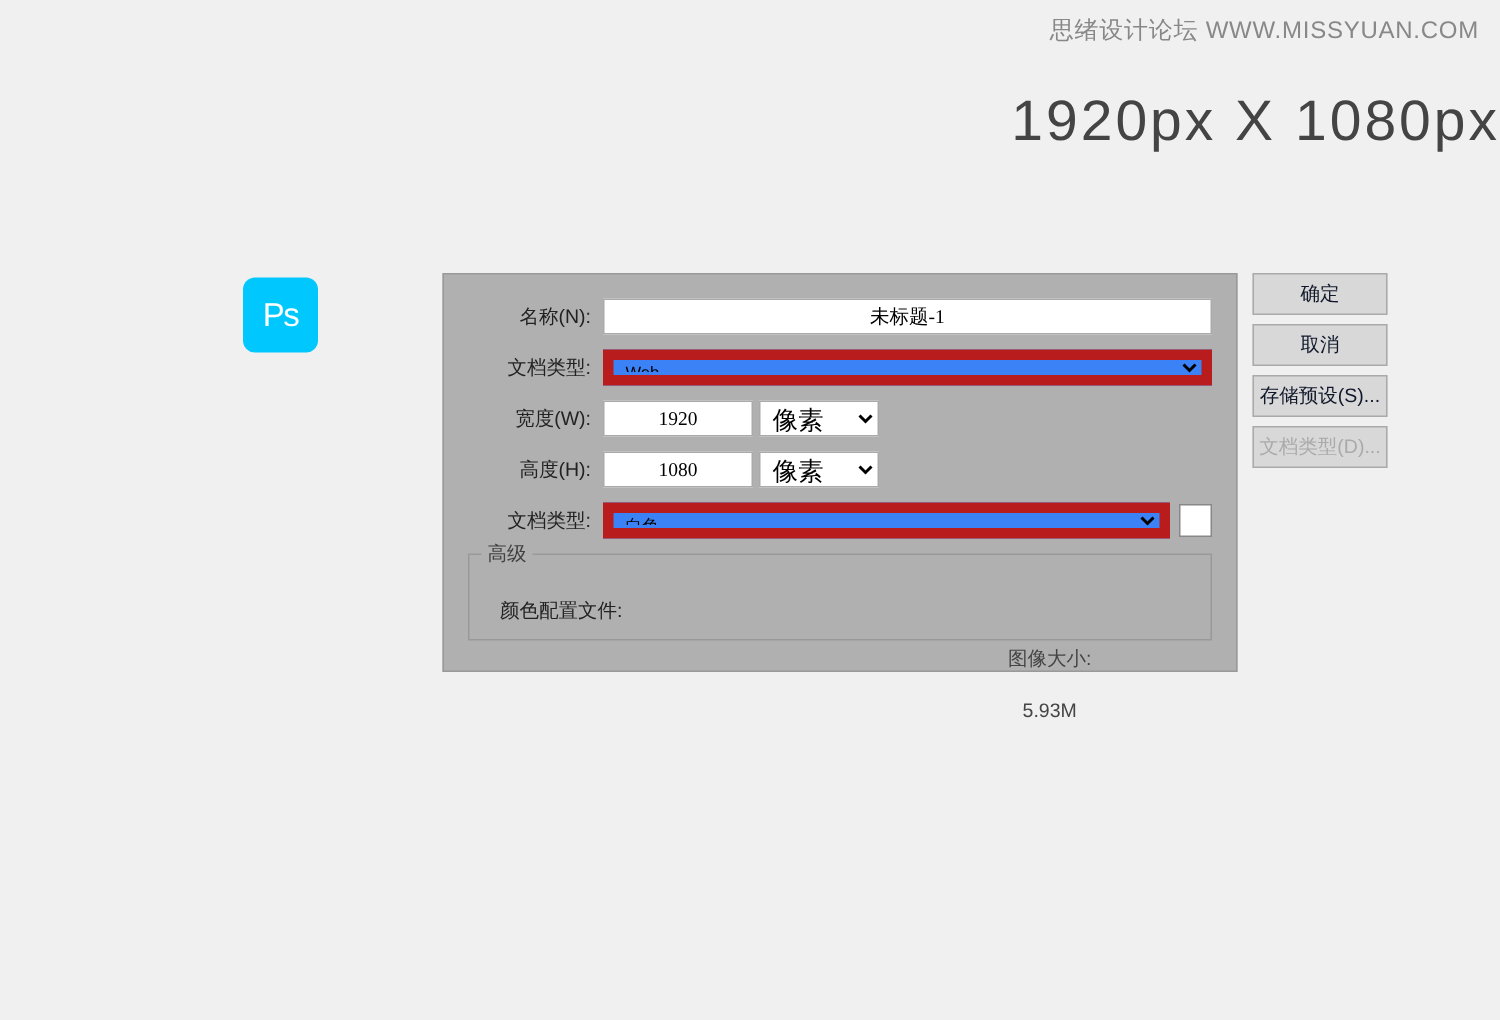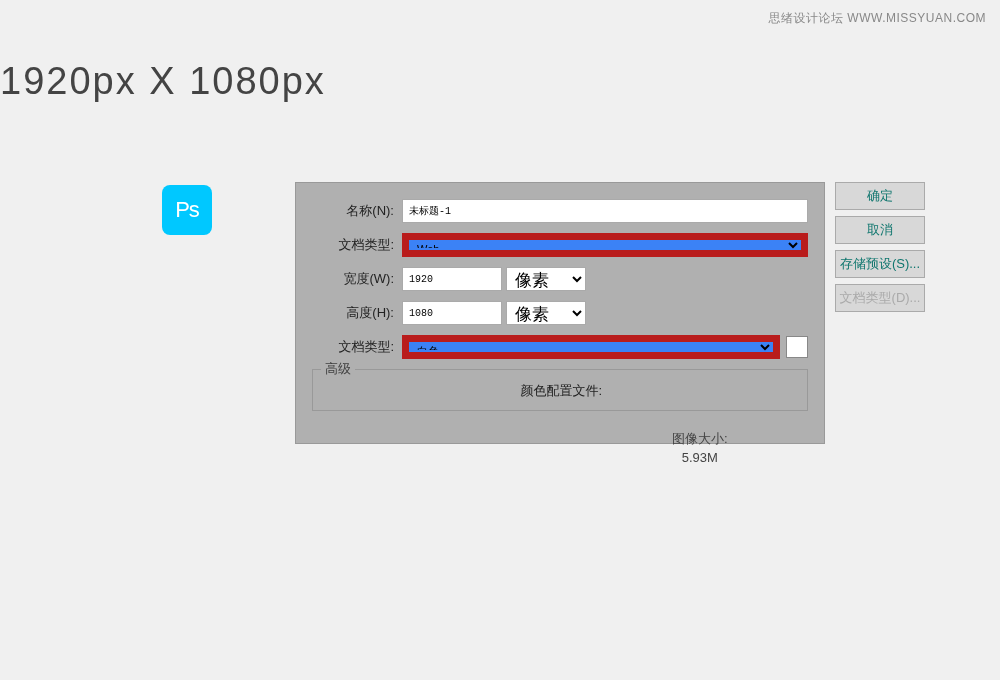--- a/index.html
+++ b/index.html
@@ -12,28 +12,28 @@
       color: #333;
       overflow: hidden;
       position: relative;
     }
 
     
     .watermark {
       position: absolute;
       top: 10px;
       right: 14px;
-      font-size: 12px;
+      font-size: 16px;
       color: #888;
       letter-spacing: 0.5px;
     }
 
     
     .main-title {
-      text-align: left;
+      text-align: right;
       margin-top: 60px;
       font-size: 38px;
       font-weight: 300;
       color: #444;
       letter-spacing: 2px;
     }
 
     
     .ps-icon {
       position: absolute;
@@ -54,21 +54,21 @@
     }
 
     
     .dialog {
       position: absolute;
       left: 295px;
       top: 182px;
       width: 530px;
       background: #b0b0b0;
       border: 1px solid #999;
-      padding: 16px 16px 32px 16px;
+      padding: 16px 16px 20px 16px;
     }
 
     .dialog-row {
       display: flex;
       align-items: center;
       margin-bottom: 10px;
     }
 
     .dialog-label {
       text-align: right;
@@ -78,23 +78,24 @@
       color: #222;
       font-size: 13px;
     }
 
     .dialog-input {
       flex: 1;
       height: 24px;
       padding: 2px 6px;
       border: 1px solid #aaa;
       background: white;
-      font-size: 10px;
+      font-size: 13px;
       outline: none;
-      font-family: Liberation Mono, monospace;
+      font-family: Liberation Serif, serif;
+      text-align: center;
     }
 
     .dialog-select {
       flex: 1;
       height: 24px;
       padding: 2px 4px;
       border: 7px solid #b91c1c;
       background: #3b82f6;
       font-size: 11px;
       outline: none;
@@ -145,22 +146,21 @@
       left: 8px;
       background: #b0b0b0;
       padding: 0 4px;
       font-size: 13px;
       color: #404040;
     }
 
     .adv-row {
       display: flex;
       align-items: center;
-      margin-top: 4px;
-      flex-direction: column;
+      margin-top: 20px;
     }
 
     .adv-label {
       text-align: right;
       width: 100px;
       padding-right: 8px;
       font-size: 13px;
       color: #222;
     }
 
@@ -186,21 +186,21 @@
       flex-direction: column;
       gap: 6px;
     }
 
     .dialog-btn {
       width: 90px;
       height: 28px;
       background: #d8d8d8;
       border: 1px solid #aaa;
       font-size: 13px;
-      color: #0f766e;
+      color: #0f172a;
       cursor: pointer;
       font-family: inherit;
       display: flex;
       align-items: center;
       justify-content: center;
     }
 
     .dialog-btn.disabled {
       color: #aaa;
       cursor: default;
@@ -214,21 +214,21 @@
       font-size: 13px;
       color: #444;
       text-align: center;
     }
 
     .img-size-value {
       font-size: 13px;
       color: #444;
       text-align: center;
       display: block;
-      margin-top: 2px;
+      margin-top: 18px;
     }
   </style>
 </head>
 <body>
 
 <div class="watermark">思绪设计论坛 WWW.MISSYUAN.COM</div>
 
 <div class="main-title">1920px  X  1080px</div>
 
 <div class="ps-icon">

